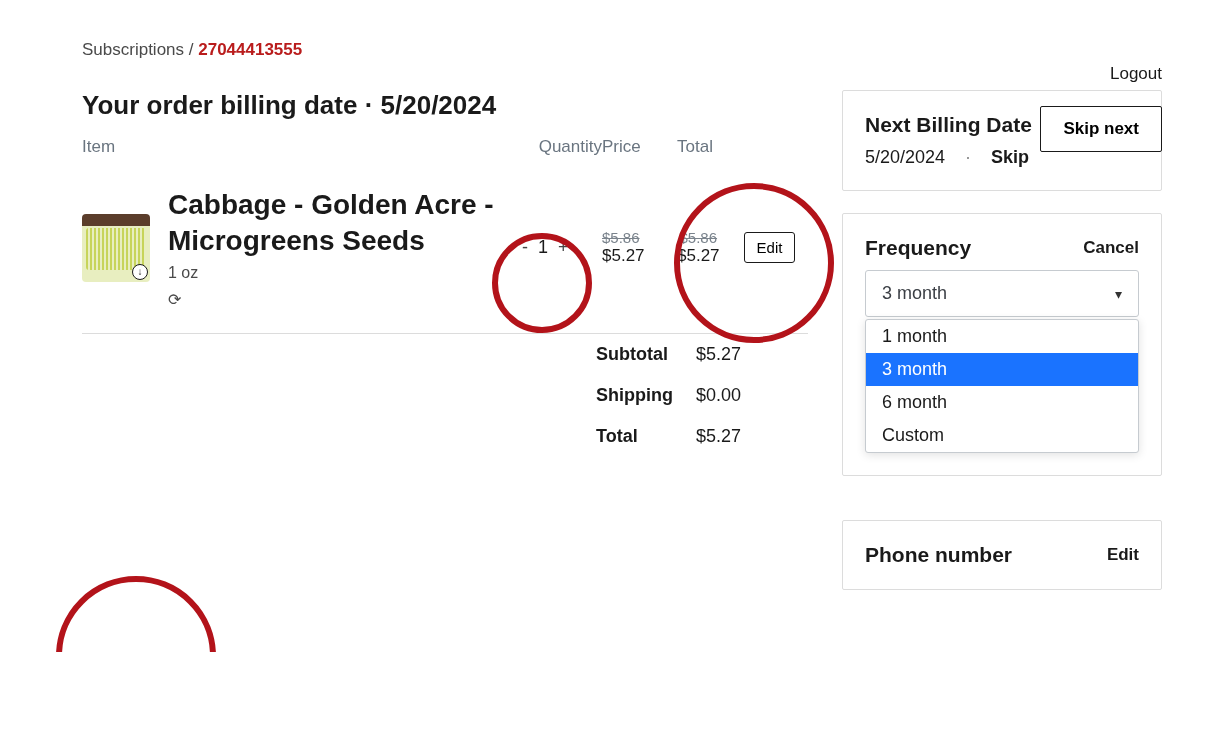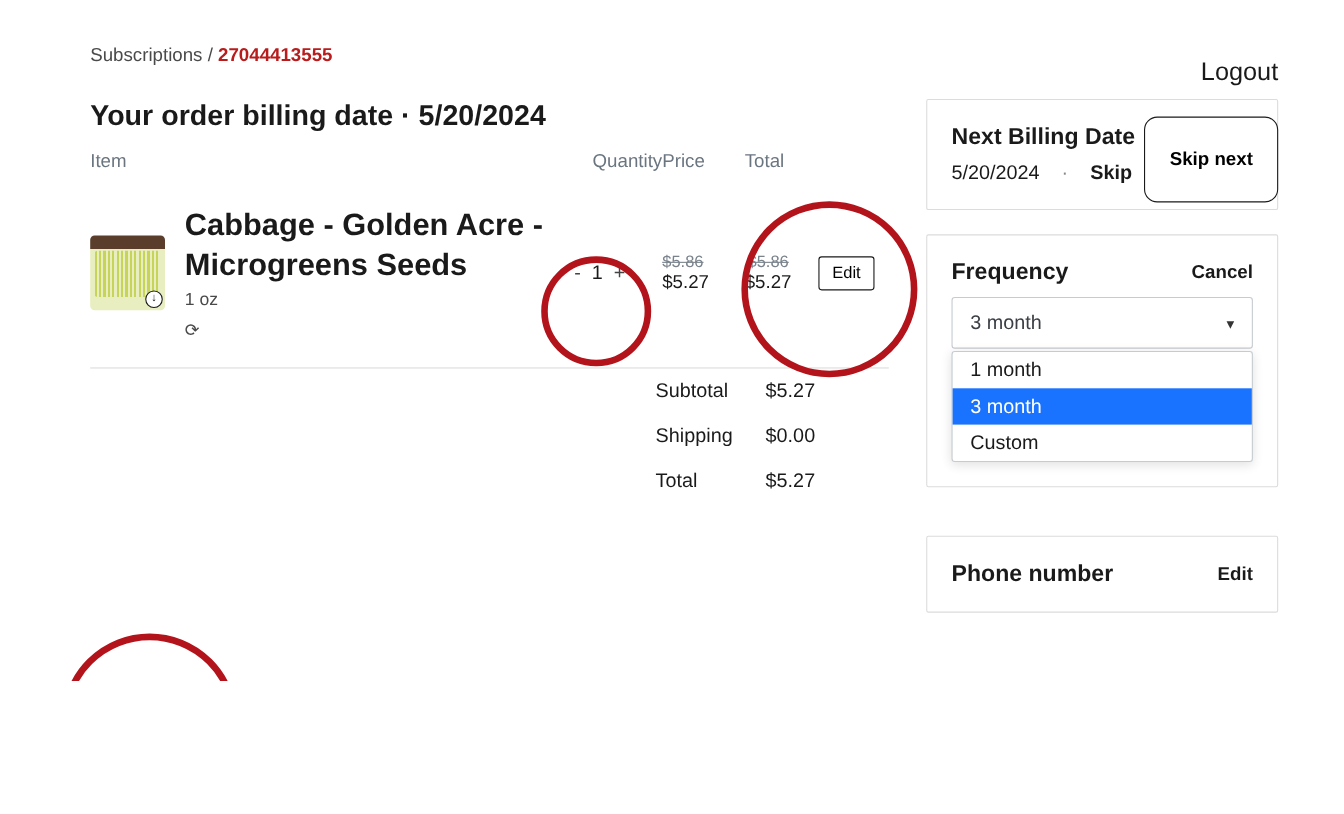--- a/index.html
+++ b/index.html
@@ -16,37 +16,37 @@
   }
   .breadcrumb {
     font-size: 17px;
     color: #4a4a4a;
     margin-bottom: 8px;
   }
   .breadcrumb .current { font-weight: 700; color: #b91c1c; }
   .logout {
     position: absolute;
     right: 60px;
-    top: 52px;
-    font-size: 23px;
+    top: 64px;
+    font-size: 17px;
     color: #1a1a1a;
     cursor: pointer;
   }
   .top-actions {
     position: absolute;
     right: 60px;
     top: 106px;
     display: flex;
     gap: 14px;
   }
   .btn {
     font-size: 17px;
     font-weight: 700;
-    padding: 28px 22px;
-    border-radius: 12px;
+    padding: 12px 22px;
+    border-radius: 2px;
     cursor: pointer;
     border: 1px solid #1a1a1a;
     background: #fff;
   }
   .btn.primary { background: #000; color: #fff; border-color: #000; }
   .page {
     display: flex;
     gap: 34px;
     margin-top: 30px;
   }
@@ -110,21 +110,21 @@
   .edit-btn {
     font-size: 15px; padding: 6px 12px; border: 1px solid #1a1a1a;
     background: #fff; border-radius: 3px; cursor: pointer;
   }
   hr.div { border: none; border-top: 1px solid #dcdcdc; margin: 0; }
   .sumrow {
     display: flex; justify-content: flex-start;
     padding: 10px 0;
     font-size: 18px;
   }
-  .sumrow .lbl { width: 100px; font-weight: 400; margin-left: 514px; }
+  .sumrow .lbl { width: 100px; font-weight: 700; margin-left: 514px; }
   .sumrow .val { width: 80px; text-align: left; }
   .additems { margin-top: 120px; display: flex; justify-content: space-between; align-items: flex-start; }
   .additems h2 { font-size: 22px; font-weight: 700; margin: 0 0 6px 0; }
   .additems p { margin: 0; font-size: 17px; color: #4a4a4a; }
   .see-all { font-size: 17px; padding: 12px 22px; border: 1px solid #1a1a1a; background:#fff; border-radius:2px; cursor:pointer; }
   .card {
     border: 1px solid #dcdcdc;
     border-radius: 2px;
     padding: 22px 22px;
     margin-bottom: 22px;
@@ -252,20 +252,21 @@
           <div class="title">Frequency</div>
           <div class="link">Cancel</div>
         </div>
         <div class="select">
           <span>3 month</span>
           <span class="chev">▾</span>
         </div>
         <div class="dropdown">
           <div class="opt">1 month</div>
           <div class="opt sel">3 month</div>
+          <div class="opt">6 month</div>
           <div class="opt">Custom</div>
         </div>
       </div>
 
       <div class="card phone-card">
         <div class="head" style="margin-bottom:0">
           <div class="title">Phone number</div>
           <div class="link">Edit</div>
         </div>
       </div>

